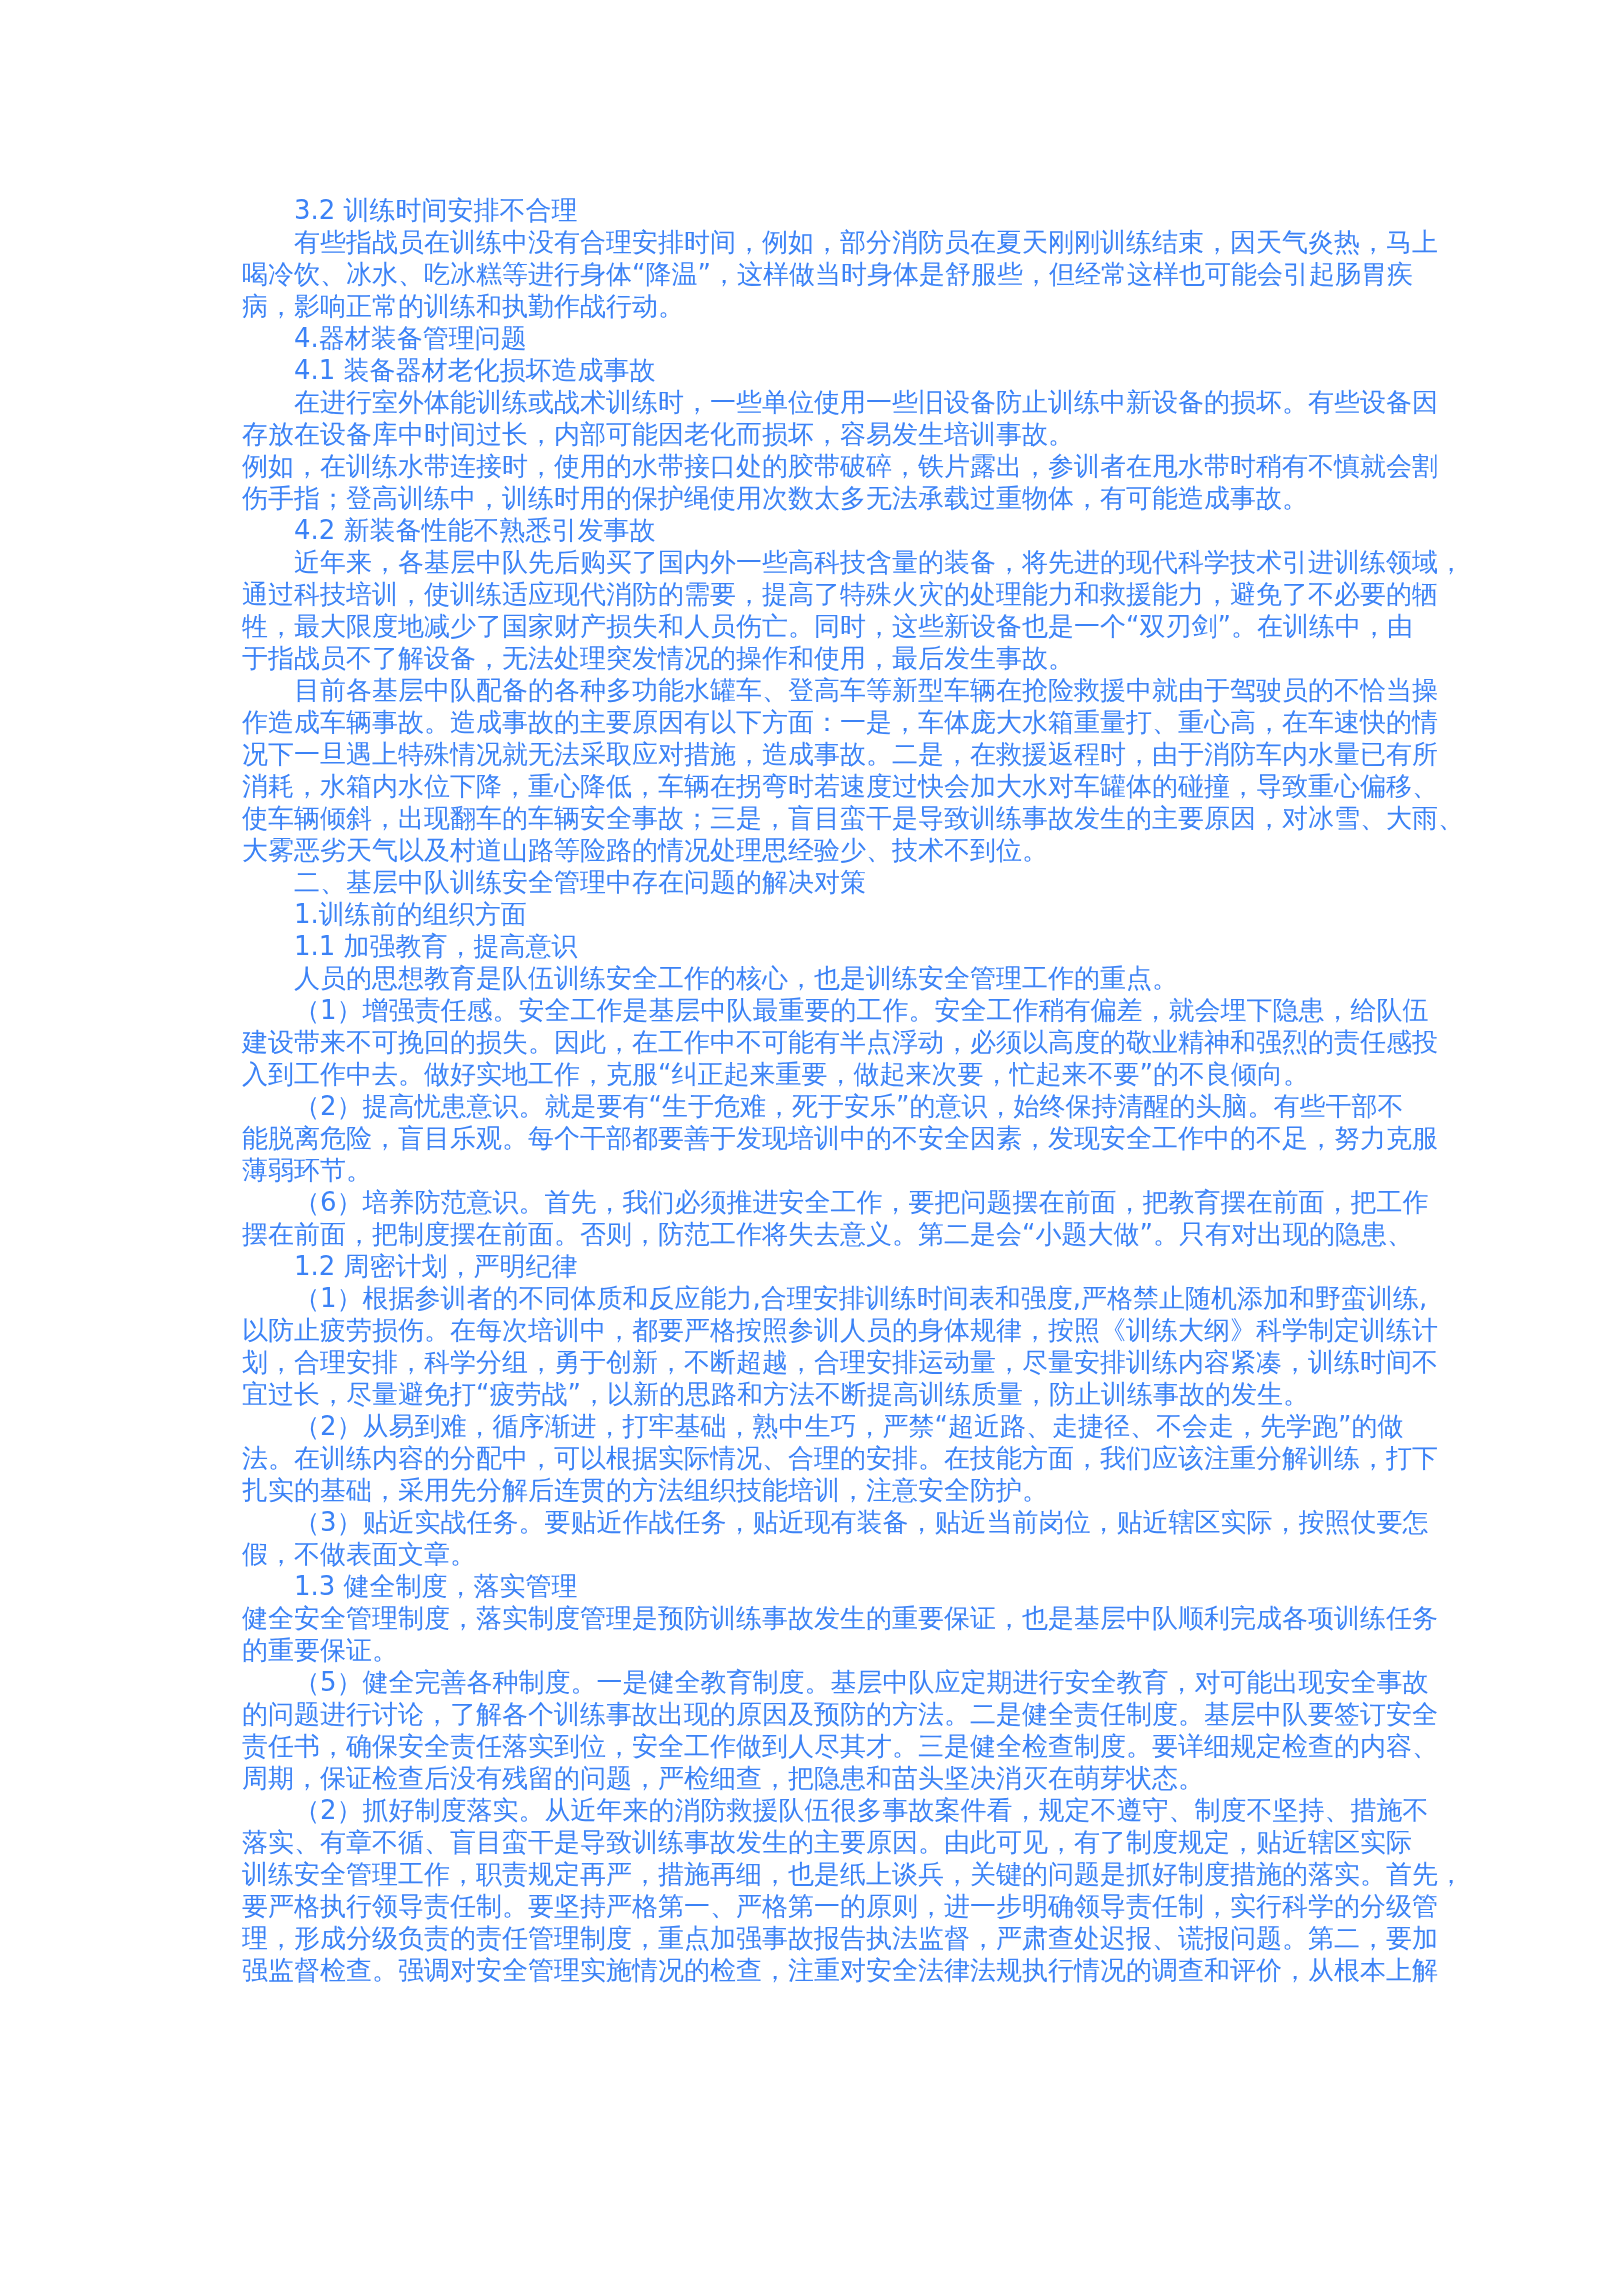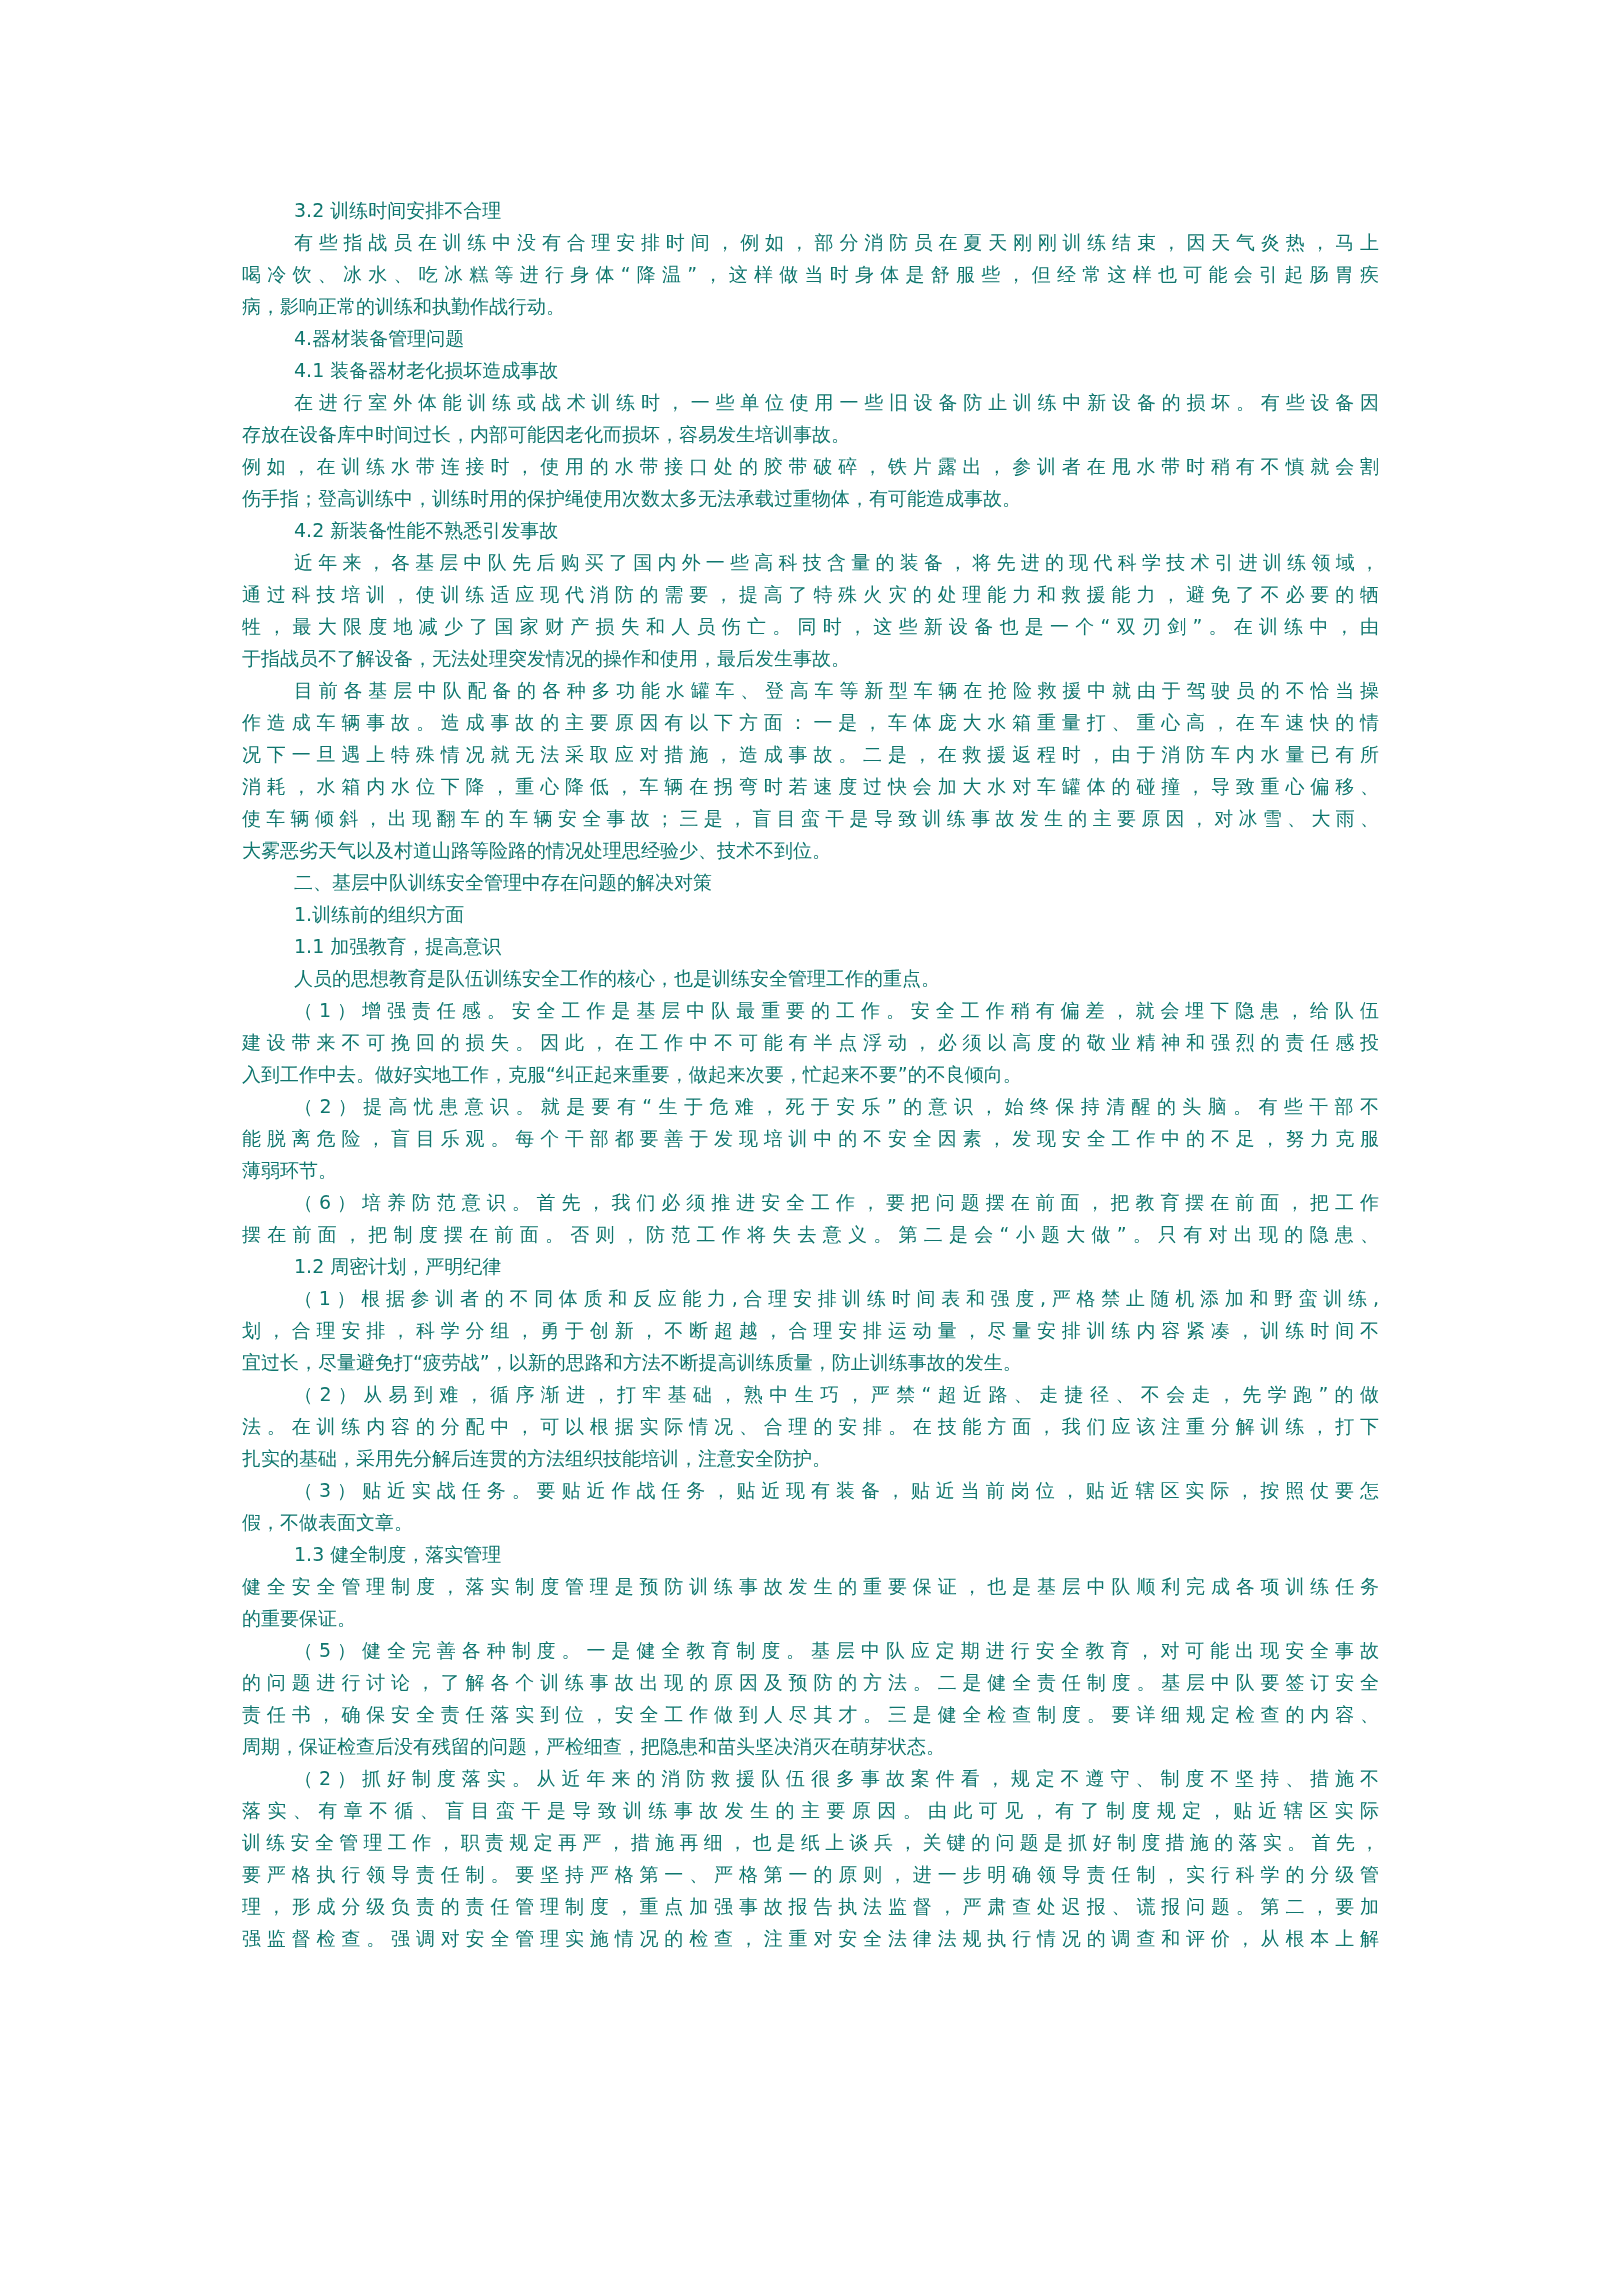--- a/index.html
+++ b/index.html
@@ -12,23 +12,23 @@
     height: 2293px;
     position: relative;
     overflow: hidden;
   }
   .page {
     position: absolute;
     left: 242px;
     top: 194px;
     width: 1137px;
     font-family: "DejaVu Sans", "Liberation Sans", sans-serif;
-    font-size: 19px;
+    font-size: 26px;
     line-height: 32px;
-    color: #0f766e;
+    color: #3b82f6;
   }
   .para { margin: 0; padding: 0; }
   .line {
     display: block;
     white-space: nowrap;
     height: 32px;
     text-align: justify;
     text-align-last: justify;
   }
   .line.last { text-align-last: left; }
@@ -103,20 +103,21 @@
       </div>
       <div class="para body">
         <span class="line indent">（6）培养防范意识。首先，我们必须推进安全工作，要把问题摆在前面，把教育摆在前面，把工作</span>
         <span class="line">摆在前面，把制度摆在前面。否则，防范工作将失去意义。第二是会“小题大做”。只有对出现的隐患、</span>
       </div>
       <div class="para heading">
         <span class="line indent last">1.2 周密计划，严明纪律</span>
       </div>
       <div class="para body">
         <span class="line indent">（1）根据参训者的不同体质和反应能力,合理安排训练时间表和强度,严格禁止随机添加和野蛮训练,</span>
+        <span class="line">以防止疲劳损伤。在每次培训中，都要严格按照参训人员的身体规律，按照《训练大纲》科学制定训练计</span>
         <span class="line">划，合理安排，科学分组，勇于创新，不断超越，合理安排运动量，尽量安排训练内容紧凑，训练时间不</span>
         <span class="line last">宜过长，尽量避免打“疲劳战”，以新的思路和方法不断提高训练质量，防止训练事故的发生。</span>
       </div>
       <div class="para body">
         <span class="line indent">（2）从易到难，循序渐进，打牢基础，熟中生巧，严禁“超近路、走捷径、不会走，先学跑”的做</span>
         <span class="line">法。在训练内容的分配中，可以根据实际情况、合理的安排。在技能方面，我们应该注重分解训练，打下</span>
         <span class="line last">扎实的基础，采用先分解后连贯的方法组织技能培训，注意安全防护。</span>
       </div>
       <div class="para body">
         <span class="line indent">（3）贴近实战任务。要贴近作战任务，贴近现有装备，贴近当前岗位，贴近辖区实际，按照仗要怎</span>

